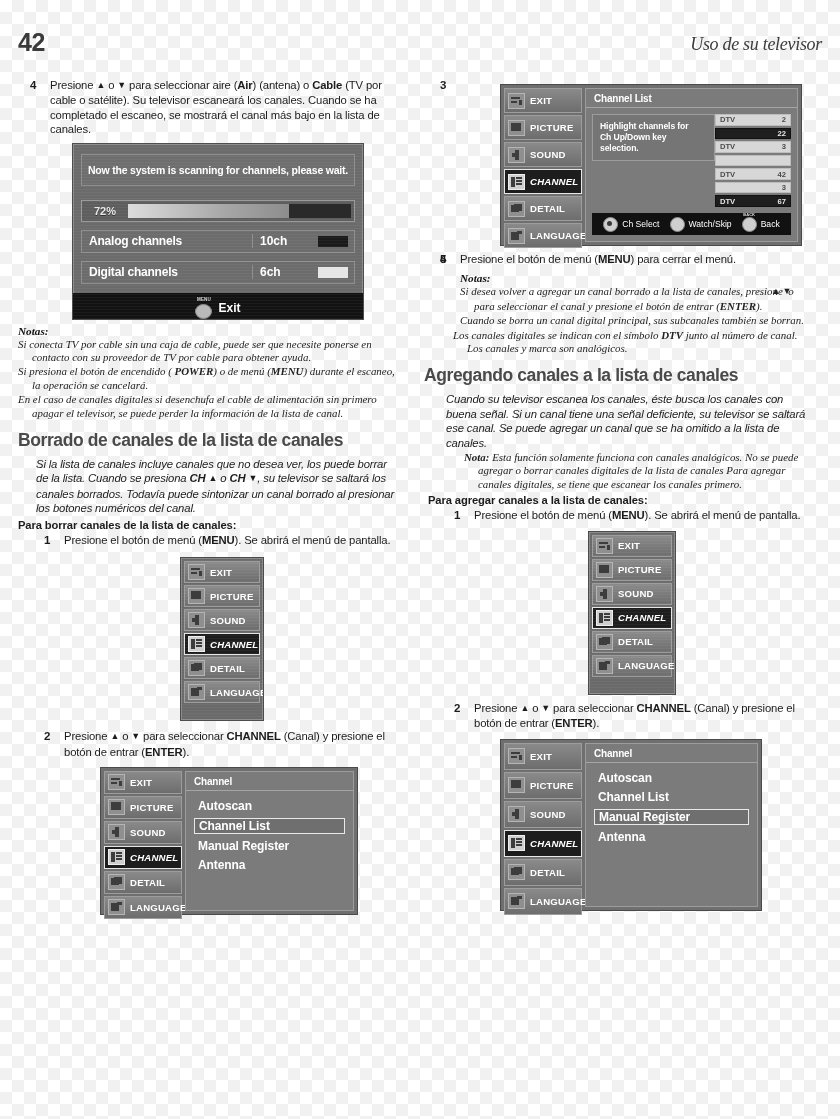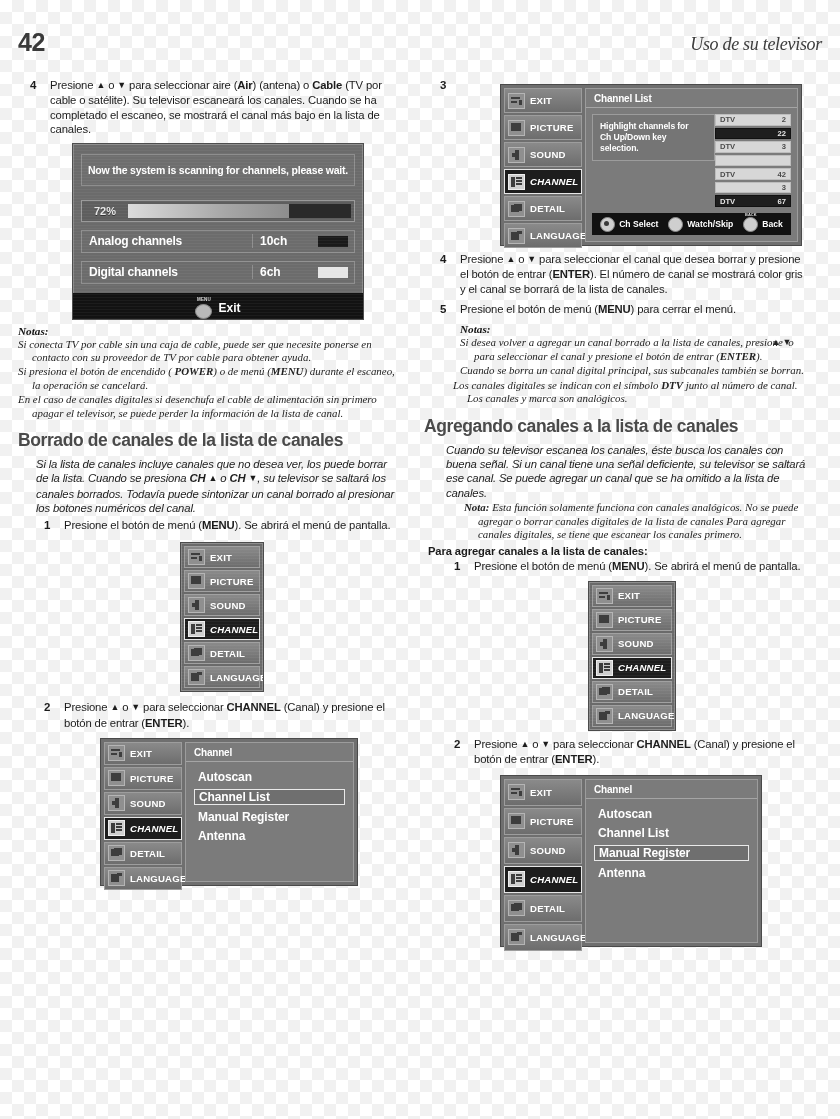--- a/index.html
+++ b/index.html
@@ -177,21 +177,21 @@
   }
   .menu-item{
     height:20px;margin-bottom:2px;
     background:linear-gradient(180deg,#8a8a8a,#6d6d6d);
     border:1px solid #9d9d9d;
     display:flex;align-items:center;gap:5px;
     padding-left:3px;
     color:#ffffff;font-weight:bold;font-size:9.6px;
     letter-spacing:.2px;
   }
-  .menu-item:last-child{margin-bottom:0;}
+  .menu-item:last-child{margin-bottom:14px;}
   .menu-item.sel{
     background:#1d1d1d;border:1px solid #e6e6e6;
   }
   .menu-item.sel .mlbl{font-style:italic;}
   .micon{
     width:15px;height:14px;flex:0 0 15px;
     background:#8f8f8f;border:1px solid #b5b5b5;
     position:relative;overflow:hidden;
   }
   .menu-item.sel .micon{background:#cfcfcf;border-color:#eee;}
@@ -233,21 +233,21 @@
     height:13px;display:flex;align-items:center;justify-content:space-between;
     padding:0 4px;font-size:7.6px;font-weight:bold;
     background:#d7d7d7;color:#4a4a4a;border:1px solid #bdbdbd;
   }
   .cl-cell.dark{background:#1e1e1e;color:#e8e8e8;border-color:#111;}
   .cl-foot{
     margin:0 6px 6px 6px;height:22px;background:#111;
     display:flex;align-items:center;justify-content:center;gap:10px;
   }
   .cl-foot .grp{display:flex;align-items:center;gap:4px;}
-  .cl-foot .txt{color:#fff;font-weight:bold;font-size:8.6px;}
+  .cl-foot .txt{color:#fff;font-weight:normal;font-size:8.6px;}
   .knob{width:13px;height:13px;border-radius:50%;background:#cfcfcf;border:1px solid #8d8d8d;position:relative;}
   .knob.ring::after{content:"";position:absolute;left:3px;top:3px;width:5px;height:5px;border-radius:50%;background:#3a3a3a;}
   .knob .tag{position:absolute;left:-1px;top:-6px;font-size:4px;color:#ddd;font-weight:bold;width:15px;text-align:center;}
 </style>
 </head>
 <body>
 
 <div class="page"></div>
 <div class="sheet">
 
@@ -291,20 +291,21 @@
       </div>
     </div>
 
     <div class="notes-title">Notas:</div>
     <div class="note ind">Si conecta TV por cable sin una caja de cable, puede ser que necesite ponerse en contacto con su proveedor de TV por cable para obtener ayuda.</div>
     <div class="note ind">Si presiona el botón de encendido ( <b>POWER</b>) o de menú (<b>MENU</b>) durante el escaneo, la operación se cancelará.</div>
     <div class="note ind">En el caso de canales digitales si desenchufa el cable de alimentación sin primero apagar el televisor, se puede perder la información de la lista de canal.</div>
 
     <div class="sec-title">Borrado de canales de la lista de canales</div>
     <div class="para">Si la lista de canales incluye canales que no desea ver, los puede borrar de la lista. Cuando se presiona <b>CH</b> <span class="arw">▲</span> o <b>CH</b> <span class="arw">▼</span>, su televisor se saltará los canales borrados. Todavía puede sintonizar un canal borrado al presionar los botones numéricos del canal.</div>
+    <div class="lead-bold">Para borrar canales de la lista de canales:</div>
 
     <div class="step" style="padding-left:46px;margin-top:2px;">
       <span class="num" style="left:26px;">1</span>
       <span>Presione el botón de menú (<b>MENU</b>). Se abrirá el menú de pantalla.</span>
     </div>
 
     <div class="strip-wrap" style="margin:10px 0 8px 162px;width:84px;">
       <div class="menu-strip osd">
         <div class="osd-noise"></div>
         <div class="menu-item">
@@ -531,21 +532,20 @@
                 <span class="tag">BACK</span>
               </span>
             <span class="txt">Back</span>
           </span>
         </div>
       </div>
     </div>
 
     <div class="step">
       <span class="num">4</span>
-      <span>Presione <span class="arw">▲</span> o <span class="arw">▼</span> para seleccionar el canal que desea borrar y presione el botón de entrar (<b>ENTER</b>). El número de canal se mostrará color gris y el canal se borrará de la lista de canales.</span>
     </div>
     <div class="step">
       <span class="num">5</span>
       <span>Presione el botón de menú (<b>MENU</b>) para cerrar el menú.</span>
     </div>
 
     <div class="notes-title" style="padding-left:32px;">Notas:</div>
     <div class="note ind" style="margin-left:32px;">Si desea volver a agregar un canal borrado a la lista de canales, presione <span class="arw">▲</span> o <span class="arw">▼</span> para seleccionar el canal y presione el botón de entrar (<b>ENTER</b>).</div>
     <div class="note ind" style="margin-left:32px;">Cuando se borra un canal digital principal, sus subcanales también se borran.</div>
     <div class="note ind" style="margin-left:25px;">Los canales digitales se indican con el símbolo <b>DTV</b> junto al número de canal. Los canales y marca son analógicos.</div>

